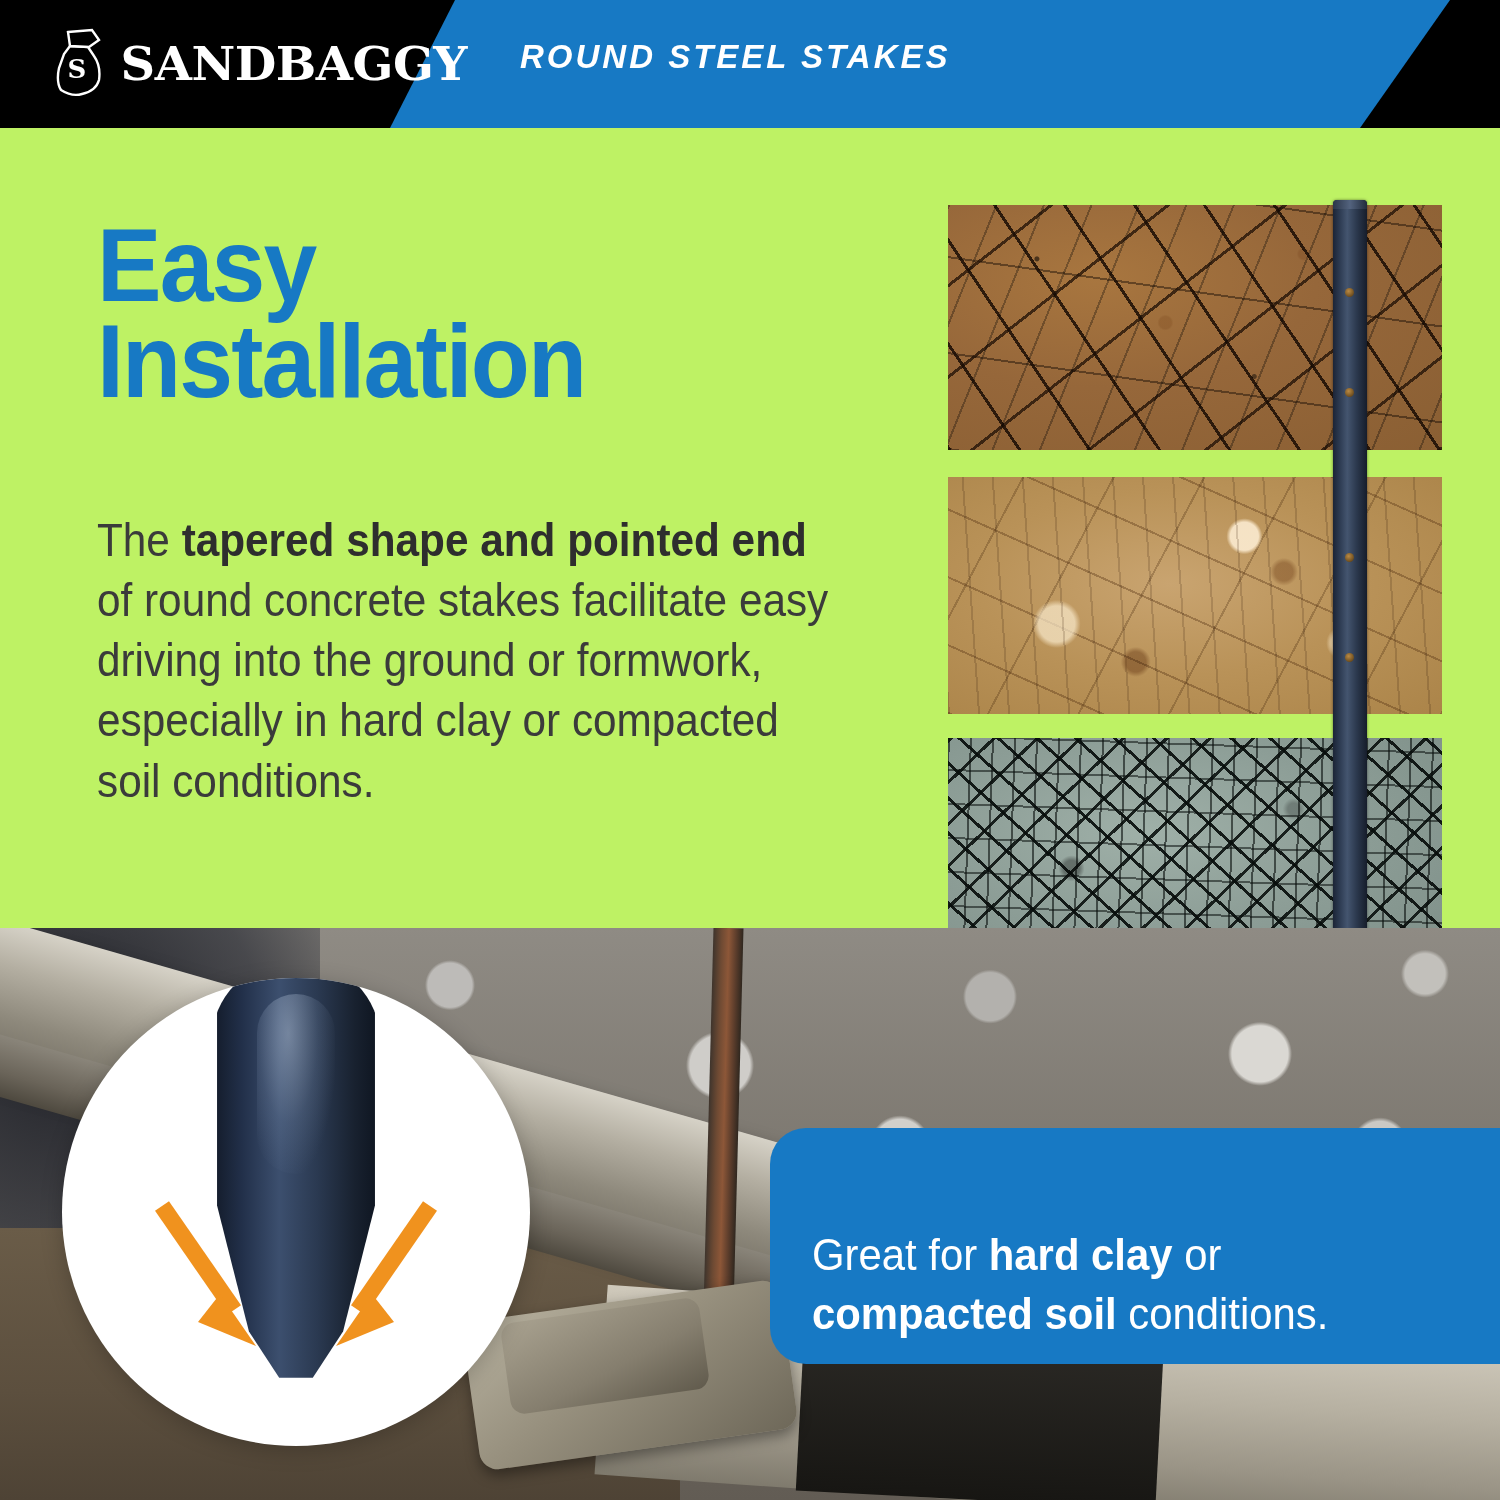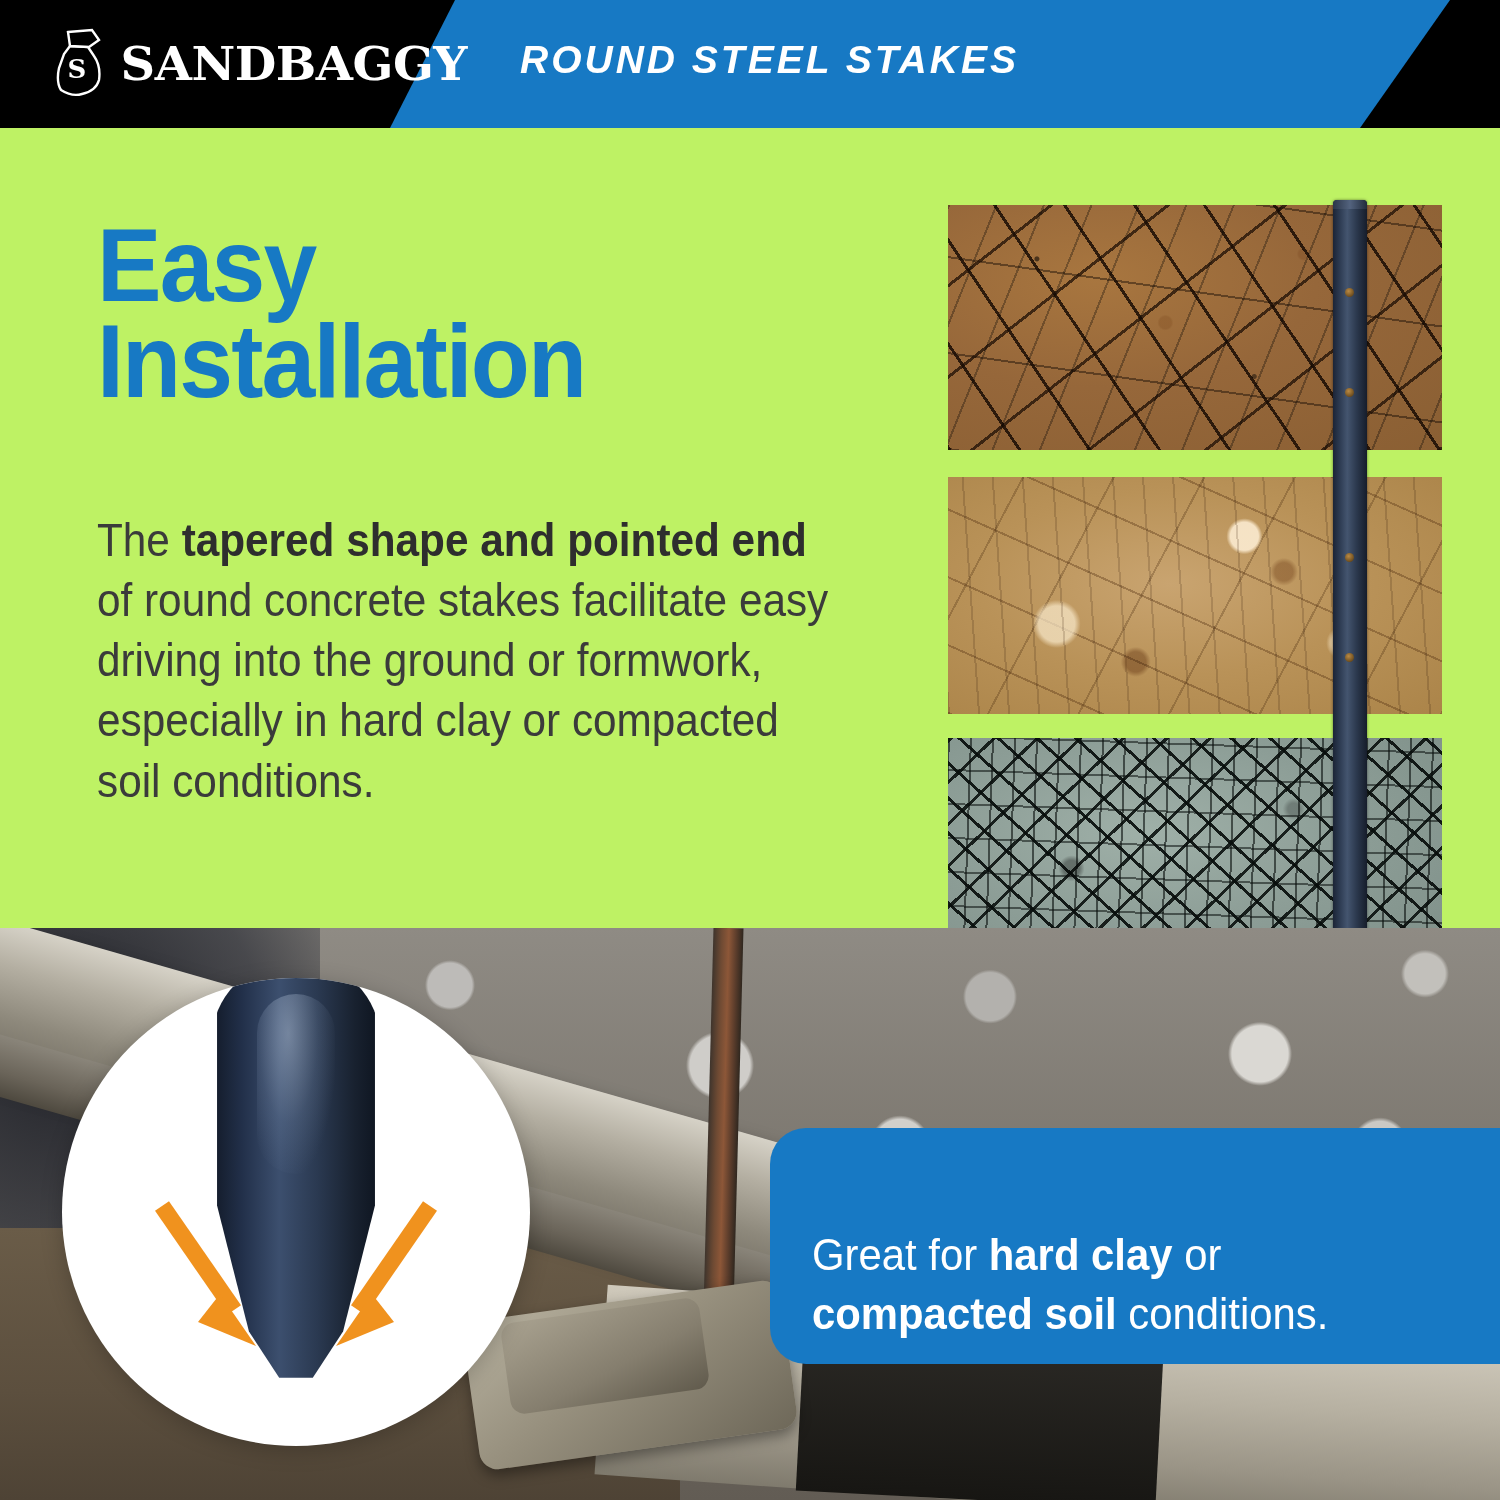--- a/index.html
+++ b/index.html
@@ -23,21 +23,21 @@
   }
   .logo-wrap{position:absolute;left:52px;top:28px;display:flex;align-items:center;gap:14px;}
   .bag-icon{width:58px;height:70px;position:relative;display:block;}
   .logo-text{
     color:#fff;font-size:47px;font-weight:bold;letter-spacing:-0.5px;
     font-family:"DejaVu Serif", serif;line-height:1;
     transform:scaleX(1.02);
   }
   .header-title{
     position:absolute;left:520px;top:38px;
-    color:#ffffff;font-size:39px;font-style:italic;font-weight:bold;
+    color:#ffffff;font-size:33px;font-style:italic;font-weight:bold;
     letter-spacing:3px;white-space:nowrap;
     font-family:"Liberation Sans", sans-serif;
   }
 
   
   .upper{position:absolute;left:0;top:128px;width:1500px;height:800px;background:#bef264;}
 
   .headline{
     position:absolute;left:97px;top:90px;width:800px;
     color:#1779c4;font-weight:bold;font-size:104px;line-height:0.92;

